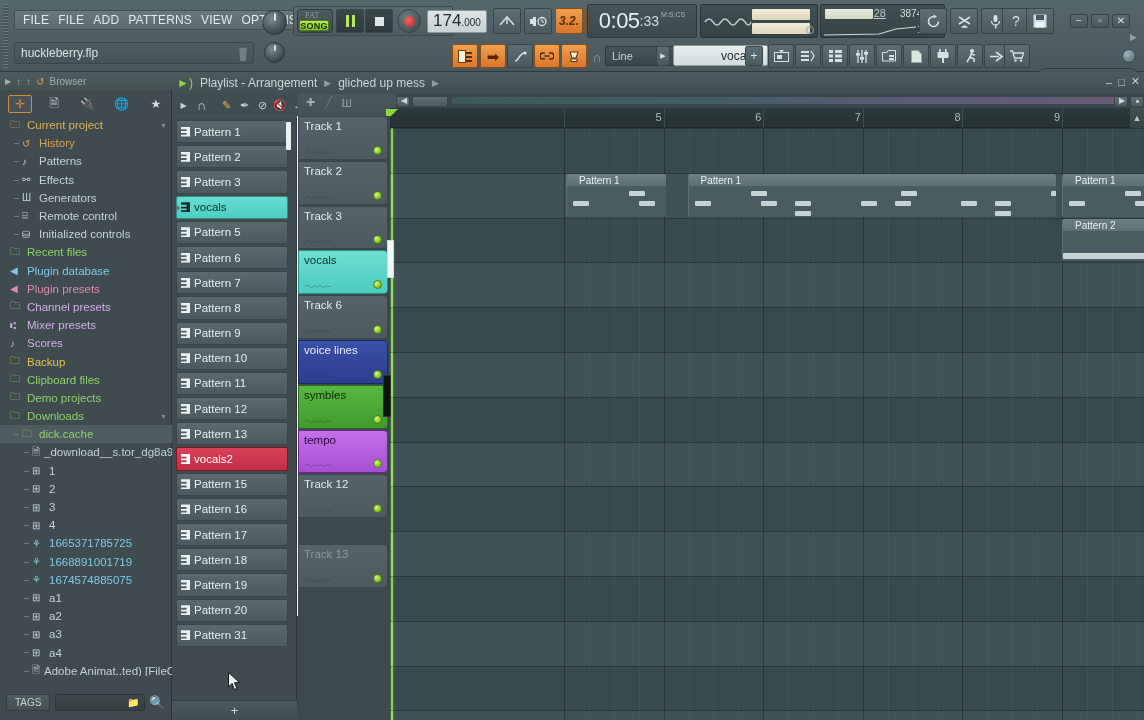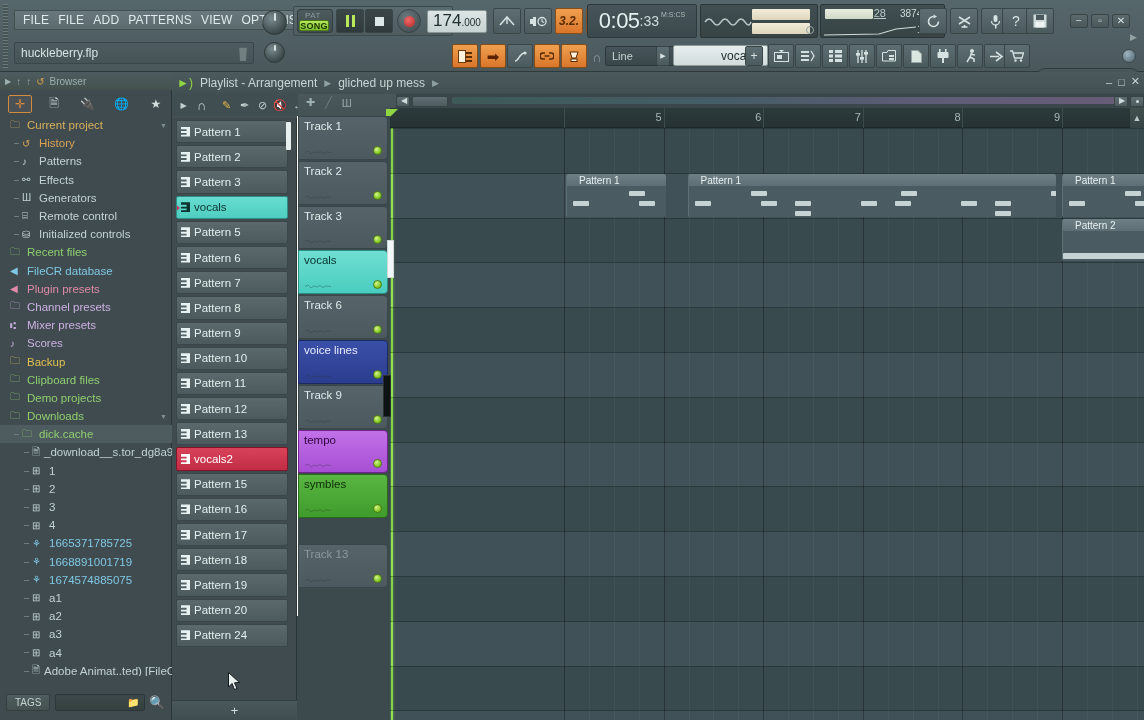--- a/index.html
+++ b/index.html
@@ -83,21 +83,21 @@
     border:1px solid #333e40; border-radius:3px;
   }
   .songled{
     position:absolute; background:linear-gradient(#b5e85c,#7fc32c);
     border:1px solid #4d7c14; border-radius:2px;
     color:#1e3000; font-size:9px; font-weight:bold;
     display:flex;align-items:center;justify-content:center;
     letter-spacing:.3px;
   }
   .patlabel{
-    position:absolute; color:#8e9d9d; font-size:8px; letter-spacing:.5px;
+    position:absolute; color:#8e9d9d; font-size:8px; letter-spacing:.5px;font-family:Liberation Serif, serif;
   }
 
   .tempo {
     position:absolute; background:linear-gradient(#dde5e5,#c7d2d2);
     border:1px solid #8a9696; border-radius:2px;
     color:#20302f; display:flex; align-items:baseline; justify-content:center;
     font-family:"Liberation Sans", sans-serif;
   }
   .tempo b{ font-size:17px; font-weight:400; }
   .tempo i{ font-size:10px; font-style:normal; }
@@ -713,21 +713,21 @@
           <span class="tdash" style="left:14px"></span>
           <span class="ic" style="color:#c3d2d2">⛁</span>
           <span class="tx" style="color:#c3d2d2">Initialized controls</span>
         </div>
         <div class="trow">
           <span class="ic" style="color:#8fcf6e">🗀</span>
           <span class="tx" style="color:#8fcf6e">Recent files</span>
         </div>
         <div class="trow">
           <span class="ic" style="color:#7fc8e4">◀</span>
-          <span class="tx" style="color:#7fc8e4">FileCR database</span>
+          <span class="tx" style="color:#7fc8e4">Plugin database</span>
         </div>
         <div class="trow">
           <span class="ic" style="color:#e089a8">◀</span>
           <span class="tx" style="color:#e089a8">Plugin presets</span>
         </div>
         <div class="trow">
           <span class="ic" style="color:#cdb0e3">🗀</span>
           <span class="tx" style="color:#cdb0e3">Channel presets</span>
         </div>
         <div class="trow">
@@ -918,21 +918,21 @@
         <div class="pitem">
           <span class="pic"></span>
           <span>Pattern 19</span>
         </div>
         <div class="pitem">
           <span class="pic"></span>
           <span>Pattern 20</span>
         </div>
         <div class="pitem">
           <span class="pic"></span>
-          <span>Pattern 24</span>
+          <span>Pattern 31</span>
         </div>
       </div>
     <div class="pscroll"></div>
     <div class="plusrow">
       <span>+</span>
     </div>
   </div>
 
   <div class="pl">
 
@@ -1019,27 +1019,27 @@
           </svg><span class="dot"></span></div>
         <div class="tn teal" style="height: 43.8px;"><span>vocals</span><svg class="wave" viewBox="0 0 26 5">
             <path d="M0 2.5 L3 1 L6 4 L9 2 L12 3 L15 1.5 L18 3.5 L21 2 L26 2.5" stroke="#2b3636" stroke-width="1" fill="none"></path>
           </svg><span class="dot"></span></div>
         <div class="tn" style="height: 43.8px;"><span>Track 6</span><svg class="wave" viewBox="0 0 26 5">
             <path d="M0 2.5 L3 1 L6 4 L9 2 L12 3 L15 1.5 L18 3.5 L21 2 L26 2.5" stroke="#2b3636" stroke-width="1" fill="none"></path>
           </svg><span class="dot"></span></div>
         <div class="tn blue" style="height: 43.8px;"><span>voice lines</span><svg class="wave" viewBox="0 0 26 5">
             <path d="M0 2.5 L3 1 L6 4 L9 2 L12 3 L15 1.5 L18 3.5 L21 2 L26 2.5" stroke="#2b3636" stroke-width="1" fill="none"></path>
           </svg><span class="dot"></span></div>
-        <div class="tn" style="height: 43.8px;"><span>Track 9</span><svg class="wave" viewBox="0 0 26 5">
+        <div class="tn green" style="height: 43.8px;"><span>symbles</span><svg class="wave" viewBox="0 0 26 5">
             <path d="M0 2.5 L3 1 L6 4 L9 2 L12 3 L15 1.5 L18 3.5 L21 2 L26 2.5" stroke="#2b3636" stroke-width="1" fill="none"></path>
           </svg><span class="dot"></span></div>
         <div class="tn purple" style="height: 43.8px;"><span>tempo</span><svg class="wave" viewBox="0 0 26 5">
             <path d="M0 2.5 L3 1 L6 4 L9 2 L12 3 L15 1.5 L18 3.5 L21 2 L26 2.5" stroke="#2b3636" stroke-width="1" fill="none"></path>
           </svg><span class="dot"></span></div>
-        <div class="tn green" style="height: 43.8px;"><span>symbles</span><svg class="wave" viewBox="0 0 26 5">
+        <div class="tn" style="height: 43.8px;"><span>Track 12</span><svg class="wave" viewBox="0 0 26 5">
             <path d="M0 2.5 L3 1 L6 4 L9 2 L12 3 L15 1.5 L18 3.5 L21 2 L26 2.5" stroke="#2b3636" stroke-width="1" fill="none"></path>
           </svg><span class="dot"></span></div>
         <div class="tn dim" style="height: 43.8px; margin-top: 26px;"><span>Track 13</span><svg class="wave" viewBox="0 0 26 5">
             <path d="M0 2.5 L3 1 L6 4 L9 2 L12 3 L15 1.5 L18 3.5 L21 2 L26 2.5" stroke="#2b3636" stroke-width="1" fill="none"></path>
           </svg><span class="dot"></span></div>
       </div>
 
     <div class="grid" id="grid">
       <div class="phead" style="left:1px;"></div>
     <div class="gv b" style="left: 174px;"></div>

